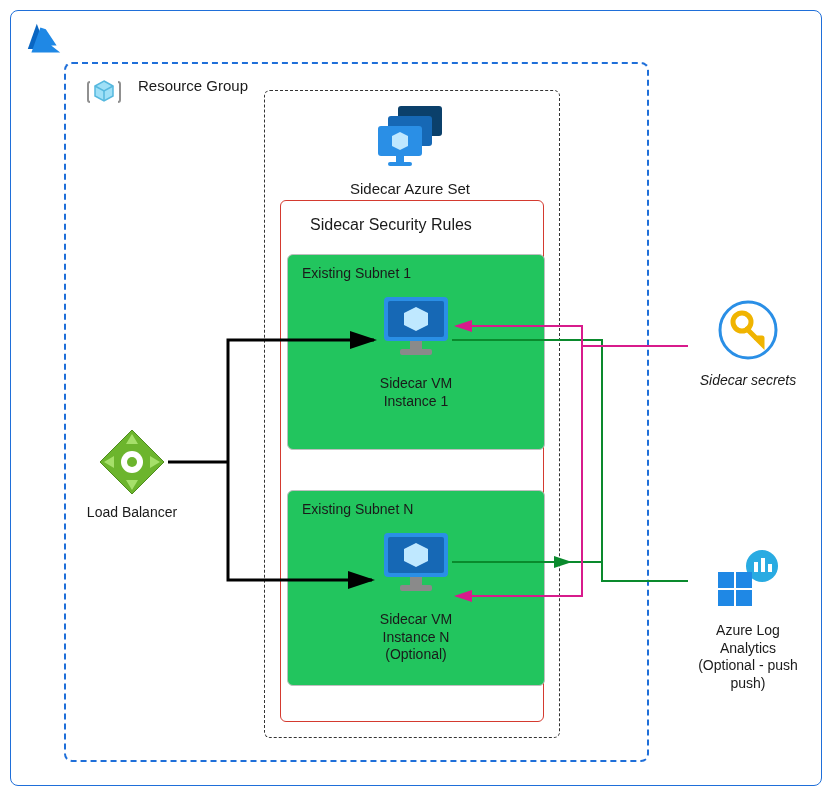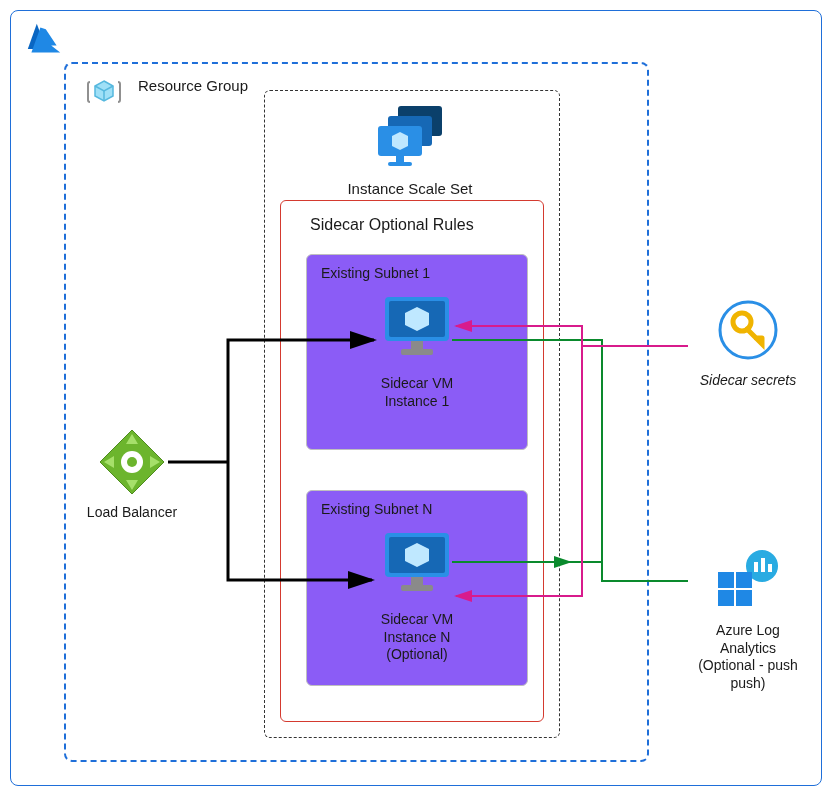--- a/index.html
+++ b/index.html
@@ -52,24 +52,25 @@
   .sec-rules {
     left: 280px; top: 200px; width: 264px; height: 522px;
     border: 1.5px solid #d43a2f;
     border-radius: 6px;
   }
   .sec-title {
     position: absolute; left: 310px; top: 216px; font-size: 16px;
   }
   .subnet {
     position: absolute; width: 220px; height: 194px;
-    background: #8b5cf6;
+    background: #22c55e;
     border: 1px solid #bfbfbf;
     border-radius: 6px;
-    left: 306px;
+    left: 287px;
+    padding-left: 36px;
   }
   .subnet1 { top: 254px; }
   .subnetN { top: 490px; }
   .subnet-title {
     position: absolute; left: 14px; top: 10px; font-size: 14px;
   }
   .vm-wrap {
     position: absolute; left: 50%; transform: translateX(-50%);
     top: 38px; text-align: center; width: 200px;
   }
@@ -114,24 +115,24 @@
   <svg style="position:absolute; left:372px; top:104px;" width="80" height="70" viewBox="0 0 80 70">
     <g>
       <rect x="26" y="2" width="44" height="30" rx="3" fill="#0b406b"></rect>
       <rect x="16" y="12" width="44" height="30" rx="3" fill="#1668b5"></rect>
       <rect x="6" y="22" width="44" height="30" rx="3" fill="#2a8fe6"></rect>
       <polygon points="28,28 36,32 36,42 28,46 20,42 20,32" fill="#bfe8ff"></polygon>
       <rect x="24" y="52" width="8" height="6" fill="#2a8fe6"></rect>
       <rect x="16" y="58" width="24" height="4" rx="2" fill="#2a8fe6"></rect>
     </g>
   </svg>
-  <div class="scaleset-title">Instance Scale Set</div>
+  <div class="scaleset-title">Sidecar Azure Set</div>
 
   <div class="box sec-rules"></div>
-  <div class="sec-title">Sidecar Optional Rules</div>
+  <div class="sec-title">Sidecar Security Rules</div>
 
   <div class="subnet subnet1">
     <div class="subnet-title">Existing Subnet 1</div>
     <div class="vm-wrap">
       <svg width="76" height="72" viewBox="0 0 76 72">
         <rect x="6" y="4" width="64" height="44" rx="4" fill="#2a8fe6"></rect>
         <rect x="10" y="8" width="56" height="36" rx="2" fill="#1668b5"></rect>
         <polygon points="38,14 50,20 50,32 38,38 26,32 26,20" fill="#bfe8ff"></polygon>
         <rect x="32" y="48" width="12" height="8" fill="#8a8a8a"></rect>
         <rect x="22" y="56" width="32" height="6" rx="2" fill="#8a8a8a"></rect>

